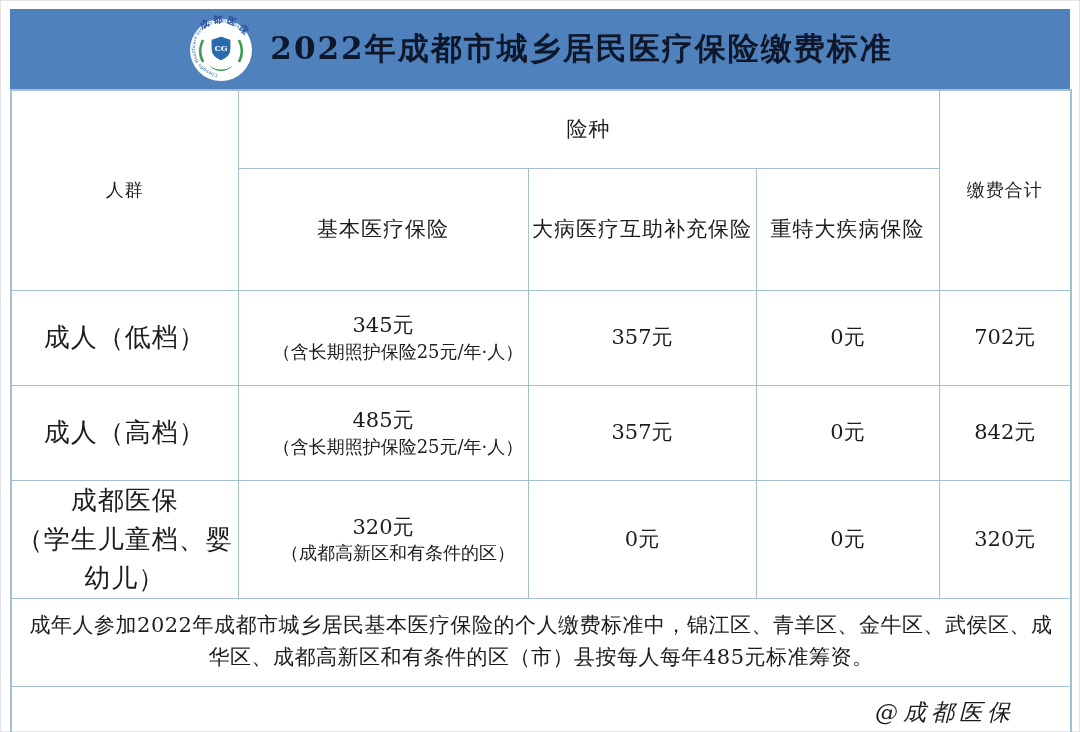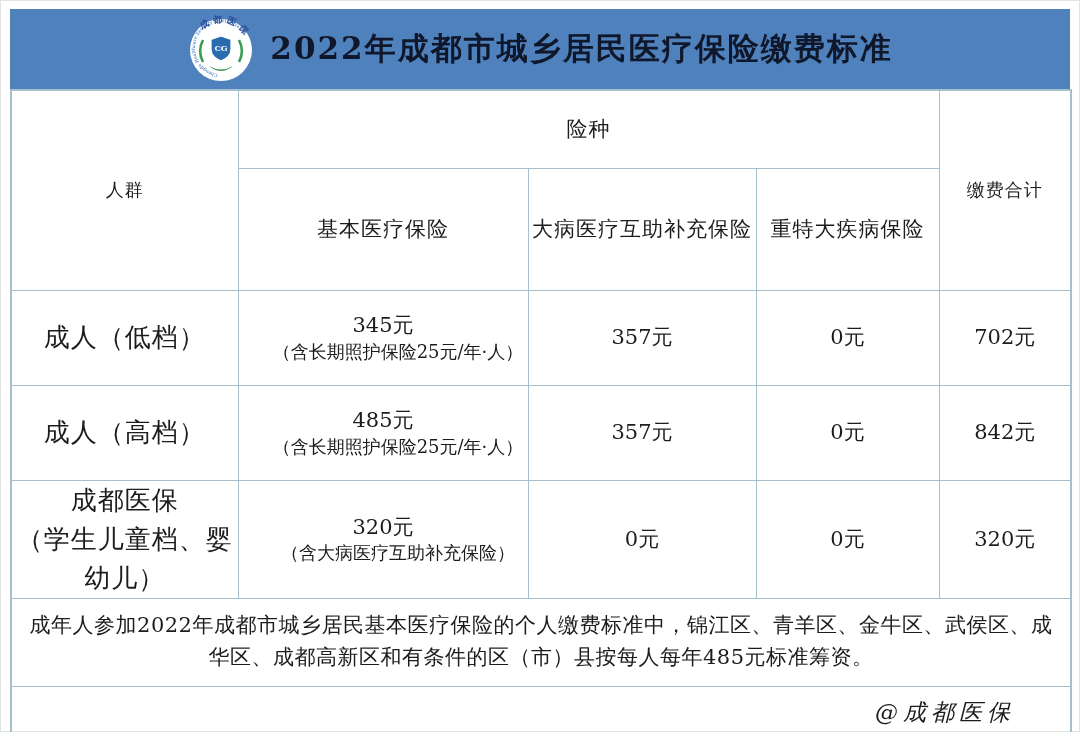--- a/index.html
+++ b/index.html
@@ -121,21 +121,21 @@
         <td class="amount">842元</td>
       </tr>
 
       <tr style="height:95px">
         <td class="pop-cell">
           <div>成都医保</div>
           <div>（学生儿童档、婴幼儿）</div>
         </td>
         <td class="amount">
           <div>320元</div>
-          <div class="note">（含大病医疗互助补充保险）</div>
+          <div class="note">（成都高新区和有条件的区）</div>
         </td>
         <td class="amount">0元</td>
         <td class="amount zero-red">0元</td>
         <td class="amount">320元</td>
       </tr>
 
       <tr style="height:86px">
         <td colspan="5" class="footnote-cell">成年人参加2022年成都市城乡居民基本医疗保险的个人缴费标准中，锦江区、青羊区、金牛区、武侯区、成华区、成都高新区和有条件的区（市）县按每人每年485元标准筹资。</td>
       </tr>
       <tr style="height:53px">

